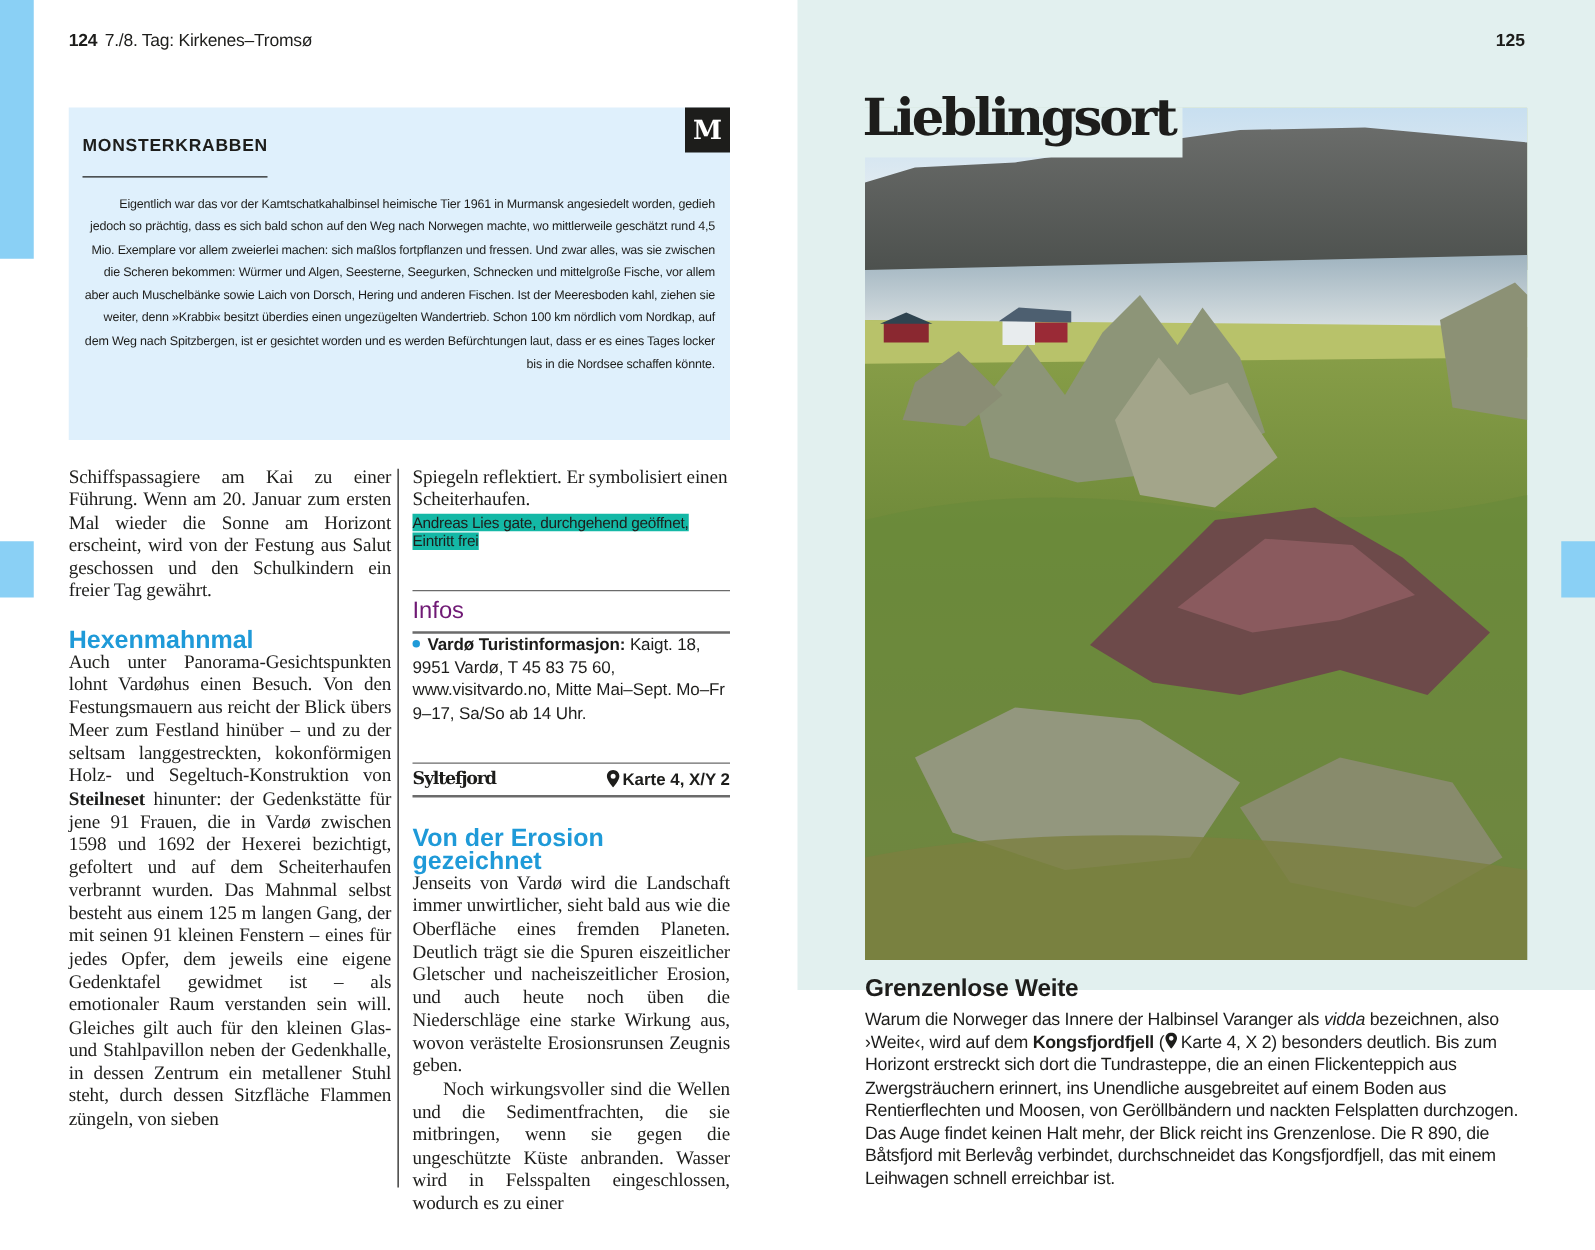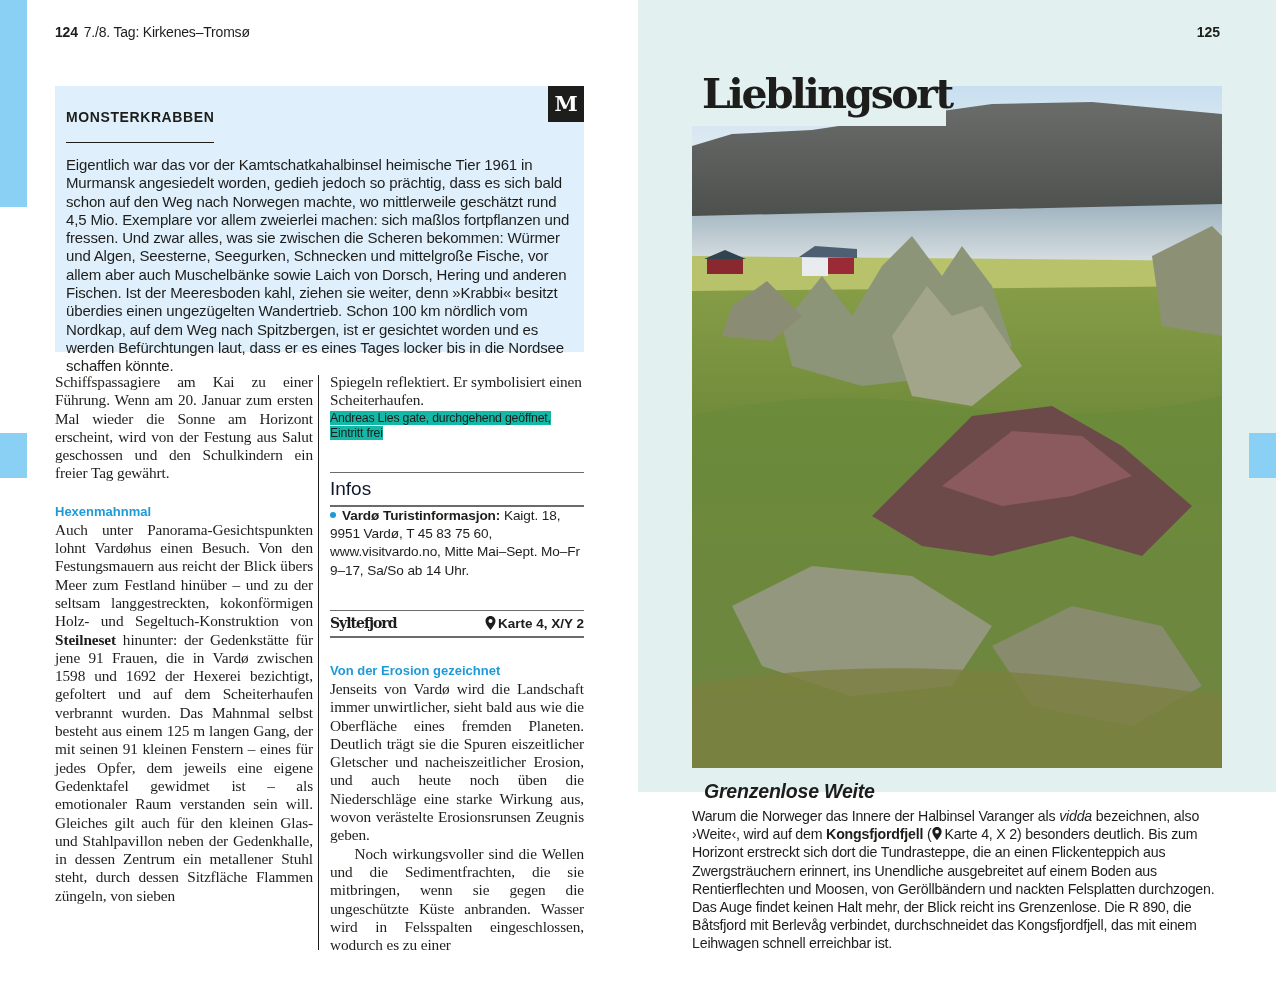--- a/index.html
+++ b/index.html
@@ -13,56 +13,56 @@
     .edge-tab.lt2 { left: 0; top: 433px; width: 27px; height: 45px; }
 
     .running-head { position: absolute; left: 55px; top: 24px; font-size: 14px; letter-spacing: -0.2px; }
     .running-head .pno { font-weight: bold; margin-right: 6px; }
 
     .infobox { position: absolute; left: 55px; top: 86px; width: 529px; height: 266px; background: #dff0fc; padding: 22px 12px 0 11px; }
     .infobox .m-badge { position: absolute; right: 0; top: 0; width: 36px; height: 36px; background: #1d1d1b; color: #fff;
       font-family: "DejaVu Serif", serif; font-weight: bold; font-size: 21px; text-align: center; line-height: 36px; }
     .infobox h3 { font-size: 14px; font-weight: bold; letter-spacing: 0.6px; display: inline-block;
       border-bottom: 1.5px solid #1d1d1b; padding-bottom: 17px; margin-bottom: 13px; color: #1d1d1b; }
-    .infobox p { font-size: 15px; line-height: 18.3px; letter-spacing: -0.15px; text-align: left; }
+    .infobox p { font-size: 10px; line-height: 18.3px; letter-spacing: -0.15px; text-align: right; }
 
     .col { position: absolute; top: 373px; width: 258px; }
     .col.c1 { left: 55px; }
     .col.c2 { left: 330px; width: 254px; }
     .col-divider { position: absolute; left: 318px; top: 375px; width: 1px; height: 575px; background: #1d1d1b; }
 
     .serif { font-family: "Liberation Serif", serif; font-size: 15.3px; line-height: 18.3px; text-align: justify; letter-spacing: -0.1px; }
     .serif b { font-weight: bold; }
     .serif.indent { text-indent: 1.6em; }
     .practical { font-size: 12.3px; line-height: 15.6px; margin-top: 1px; letter-spacing: -0.2px; }
     .practical span { background: #14b8a6; }
-    .subhead { color: #1f9ad8; font-weight: bold; font-size: 13px; line-height: 18px; margin-top: 20px; }
+    .subhead { color: #1f9ad8; font-weight: bold; font-size: 20px; line-height: 18px; margin-top: 20px; }
 
     .rule { height: 1.5px; background: #6b6b6b; }
-    .infos-title { font-size: 19px; padding: 5px 0 5px 0; color: #0f172a; }
+    .infos-title { font-size: 19px; padding: 5px 0 5px 0; color: #701a75; }
     .info-item { font-size: 13.6px; line-height: 18.3px; letter-spacing: -0.1px; }
     .info-item .dot { display: inline-block; width: 6px; height: 6px; border-radius: 50%; background: #1f9ad8; vertical-align: middle; margin: 0 6px 3px 0; }
 
     .place-head { display: flex; justify-content: space-between; align-items: center; padding: 4px 0 5px 0; }
     .place-name { font-family: "DejaVu Serif", serif; font-weight: bold; font-size: 14px; letter-spacing: -1px; }
     .map-ref { font-size: 13.5px; font-weight: bold; display: flex; align-items: center; gap: 2px; }
     .pin { display: inline-block; width: 11px; height: 14px; }
 
     
     .right-page { position: absolute; left: 638px; top: 0; width: 638px; height: 792px; background: #e2f0ef; }
     .edge-tab.rt { left: 611px; top: 433px; width: 27px; height: 45px; }
     .pno-right { position: absolute; right: 56px; top: 24px; font-size: 14px; font-weight: bold; }
 
     .lieblings { position: absolute; left: 52px; top: 70px; font-family: "DejaVu Serif", serif; font-weight: bold;
-      font-size: 41px; letter-spacing: -2.5px; color: #1d1d1b; margin-left: 12px; }
+      font-size: 41px; letter-spacing: -2.5px; color: #1d1d1b; }
     .photo { position: absolute; left: 54px; top: 86px; width: 530px; height: 682px; overflow: hidden; }
     .photo svg { width: 100%; height: 100%; display: block; }
     .photo-mask { position: absolute; left: 54px; top: 86px; width: 254px; height: 40px; background: #e2f0ef; }
 
-    .rp-head { position: absolute; left: 66px; top: 780px; font-size: 19.5px; font-weight: bold; letter-spacing: -0.2px; font-style: italic; }
+    .rp-head { position: absolute; left: 54px; top: 780px; font-size: 19.5px; font-weight: bold; letter-spacing: -0.2px; }
     .rp-text { position: absolute; left: 54px; top: 807px; width: 530px; font-size: 14.2px; line-height: 18.2px; letter-spacing: -0.2px; }
     .rp-text i { font-style: italic; }
     .rp-text b { font-weight: bold; }
   </style>
 </head>
 <body>
 
 <div class="left-page">
   <div class="edge-tab lt1"></div>
   <div class="edge-tab lt2"></div>

